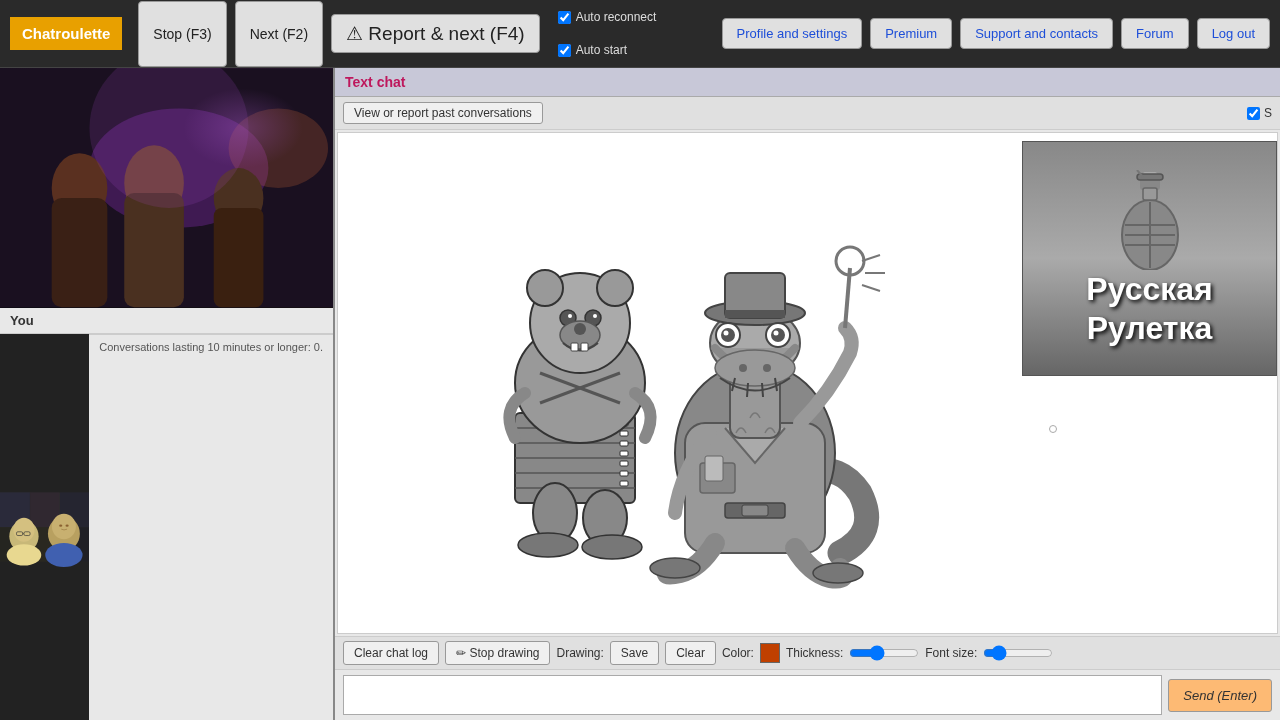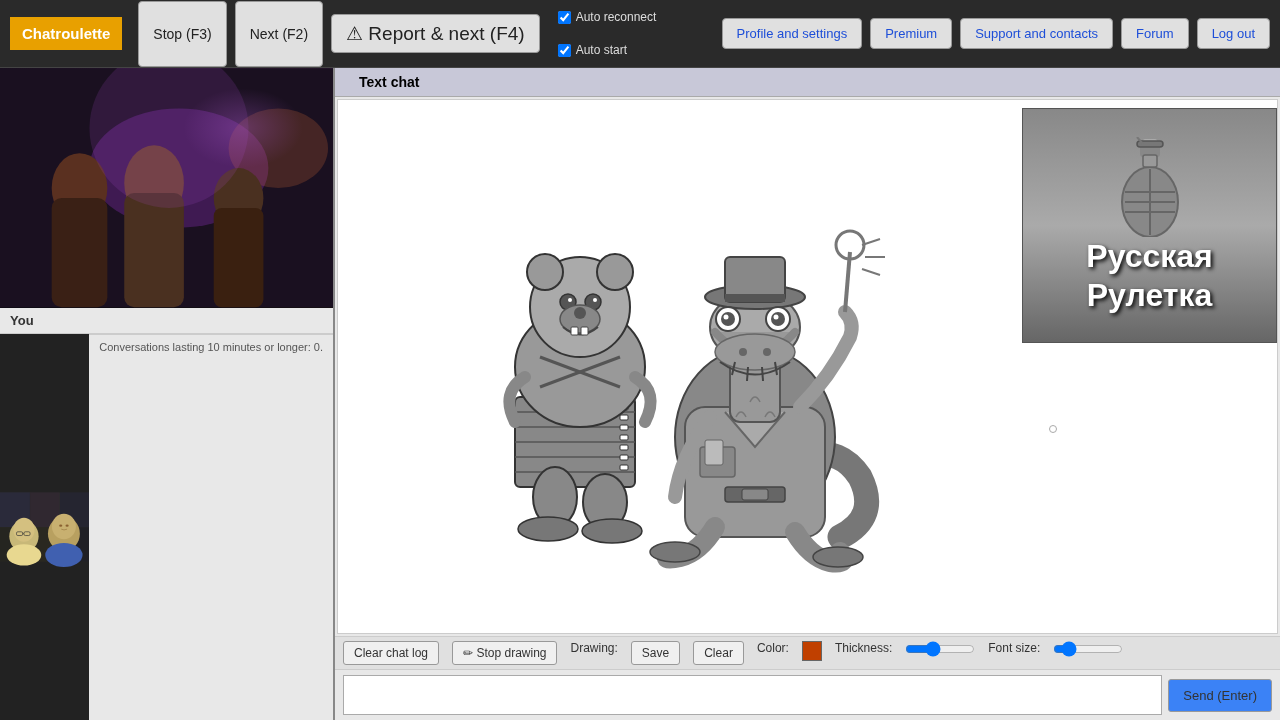--- a/index.html
+++ b/index.html
@@ -142,24 +142,24 @@
     #chat-area {
       flex: 1;
       display: flex;
       flex-direction: column;
       background: #e8e8e8;
     }
 
     
     #chat-header {
       background: #c8c8d8;
-      padding: 6px 24px;
+      padding: 6px 10px;
       font-size: 14px;
       font-weight: bold;
-      color: #000000;
+      color: #be185d;
       border-bottom: 1px solid #aaa;
     }
 
     
     #report-bar {
       display: flex;
       align-items: center;
       padding: 5px 8px;
       background: #e0e0e0;
       border-bottom: 1px solid #ccc;
@@ -227,25 +227,25 @@
       justify-content: center;
     }
     #cartoon-svg {
       width: 440px;
       height: 420px;
     }
 
     
     #toolbar {
       display: flex;
-      align-items: flex-start;
+      align-items: center;
       padding: 4px 8px;
       background: #e0e0e0;
       border-top: 1px solid #ccc;
-      gap: 13px;
+      gap: 6px;
       flex-wrap: nowrap;
     }
     .tool-btn {
       border: 1px solid #999;
       background: #f0f0f0;
       padding: 4px 10px;
       border-radius: 3px;
       cursor: pointer;
       font-size: 12px;
       color: #333;
@@ -284,28 +284,29 @@
     #chat-input {
       flex: 1;
       height: 40px;
       border: 1px solid #aaa;
       padding: 4px 8px;
       background: #fff;
       font-size: 13px;
       resize: none;
     }
     .send-btn {
-      background: #3b82f6;
+      background: #fdba74;
       border: 1px solid #999;
       border-radius: 3px;
       padding: 8px 14px;
       cursor: pointer;
       font-size: 13px;
       color: #333;
       white-space: nowrap;
+      font-style: italic;
     }
 
     
     .cursor-dot {
       position: absolute;
       width: 8px; height: 8px;
       background: transparent;
       border: 1px solid #aaa;
       border-radius: 50%;
       pointer-events: none;
@@ -400,20 +401,28 @@
         </svg>
       </div>
       <div id="conversation-info">Conversations lasting 10 minutes or longer: 0.</div>
     </div>
   </div>
 
   <div id="chat-area">
 
     <div id="chat-header">Text chat</div>
 
+    <div id="report-bar">
+      <button class="report-btn">View or report past conversations</button>
+      <div style="flex:1;"></div>
+      <label class="report-checkbox">
+        <input type="checkbox" checked="" style="">
+        <span>S</span>
+      </label>
+    </div>
 
     <div id="drawing-area">
 
       <div id="cartoon-container">
         <svg id="cartoon-svg" viewBox="0 0 440 420">
 
           <rect width="440" height="420" fill="white"></rect>
 
           <rect x="55" y="240" width="120" height="90" rx="5" fill="#888" stroke="#333" stroke-width="2"></rect>
 

